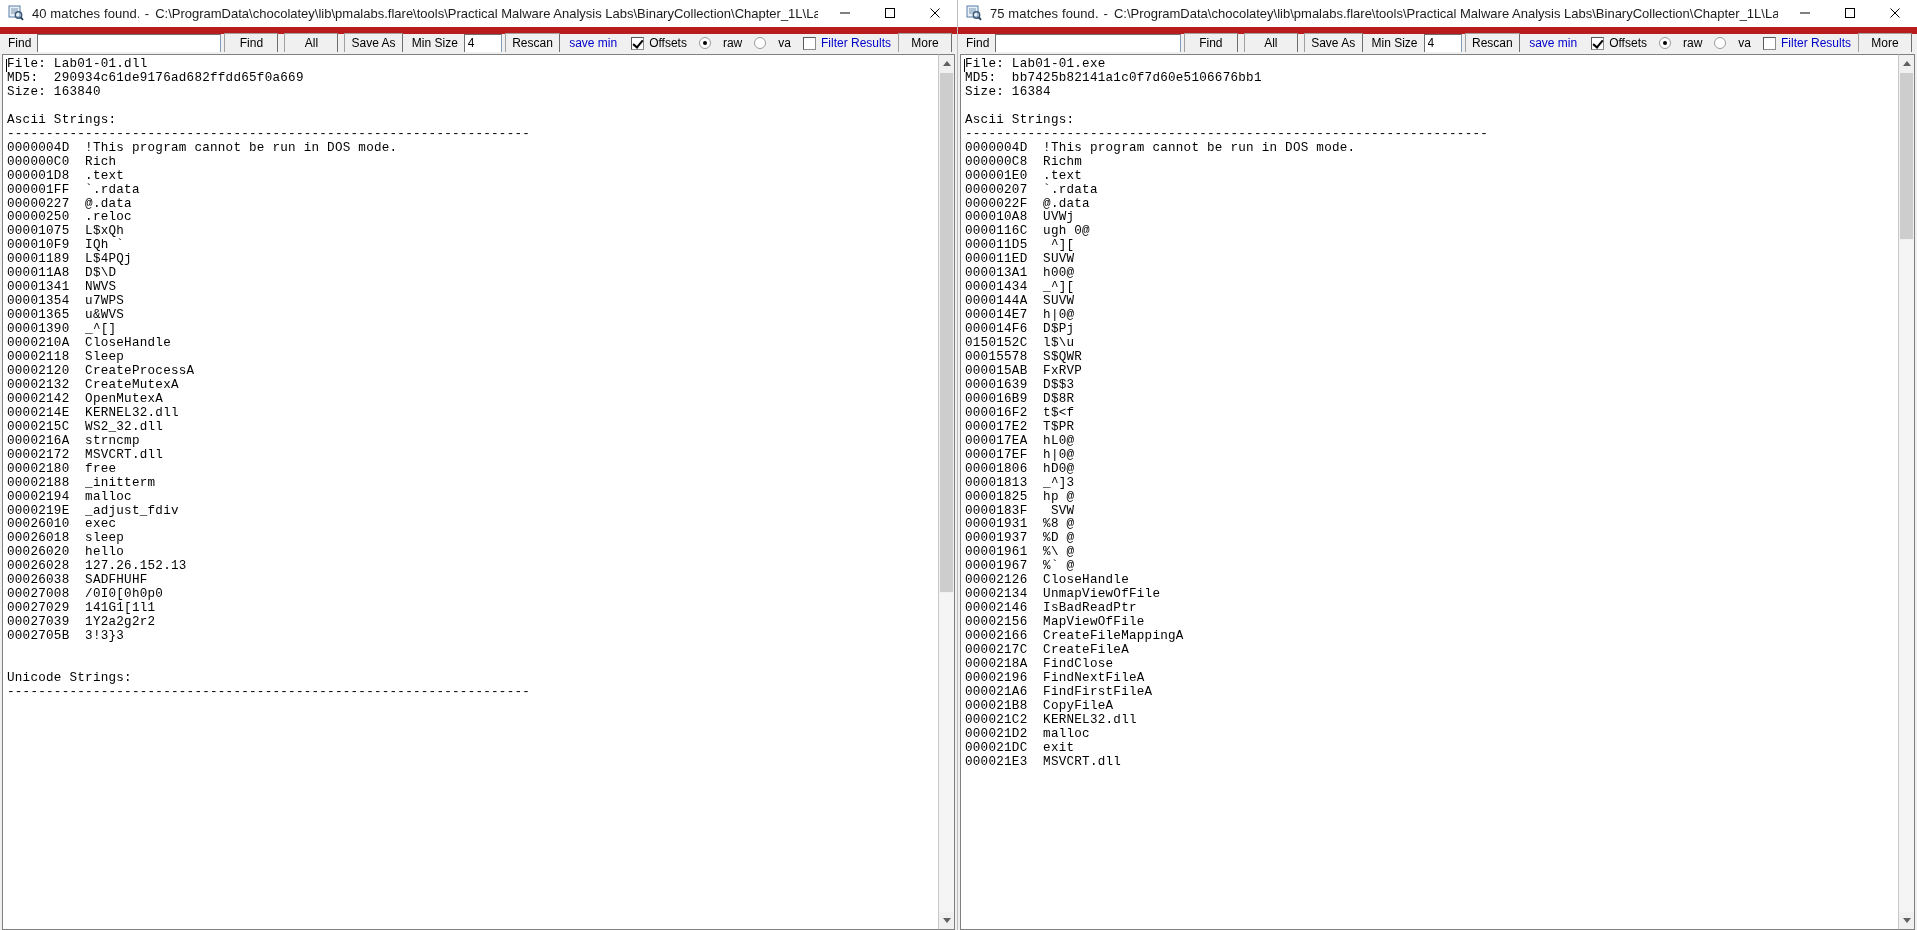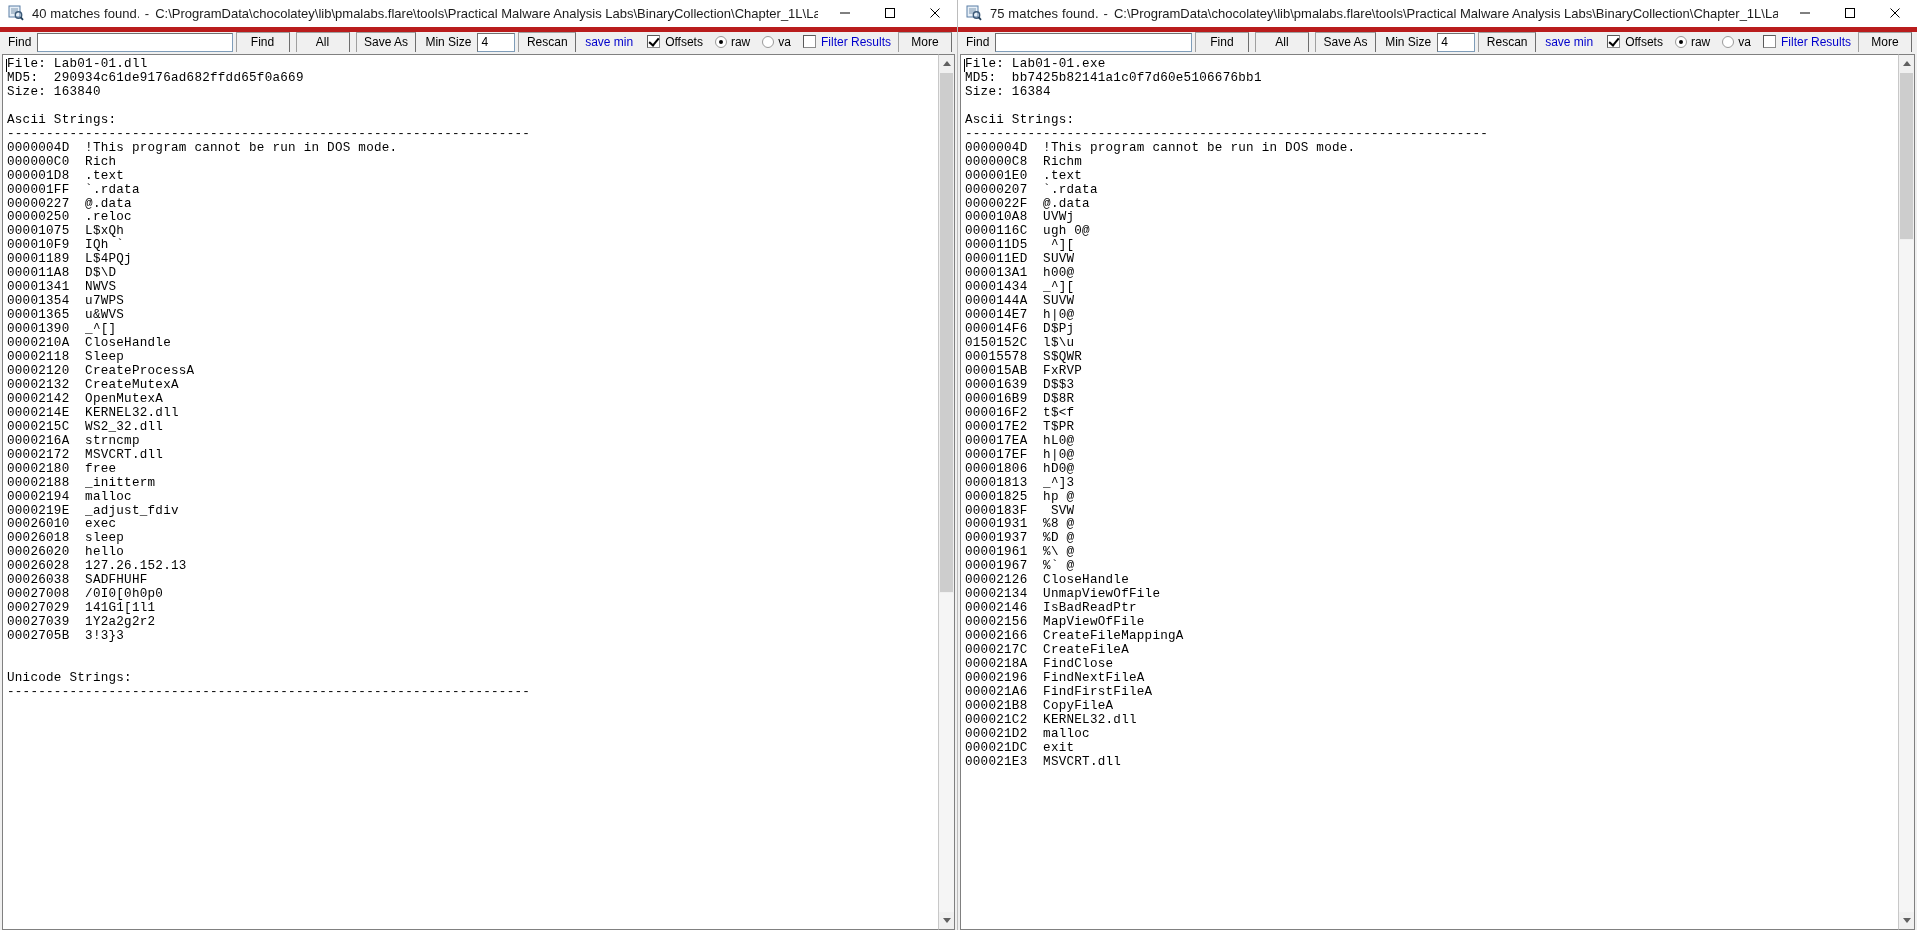--- a/index.html
+++ b/index.html
@@ -90,21 +90,21 @@
   .toolbar {
     height: 25px;
     flex: 0 0 25px;
     background: #f0f0f0;
     display: flex;
     align-items: center;
     padding: 0 2px;
     font-size: 12px;
     color: #000;
     white-space: nowrap;
-    border-top: 5px solid #b91c1c;
+    border-top: 7px solid #b91c1c;
   }
   .tb-label {
     font-size: 12px;
     color: #000;
     padding: 0 6px 0 6px;
     font-family: "Liberation Sans", sans-serif;
   }
   .tb-input {
     height: 19px;
     background: #ffffff;
@@ -138,21 +138,21 @@
   }
   .tb-link {
     font-size: 12px;
     color: #0000cc;
     padding: 0 6px;
     cursor: pointer;
     font-family: "Liberation Sans", sans-serif;
   }
   .tb-check {
     display: inline-flex;
-    align-items: flex-start;
+    align-items: center;
     padding: 0 4px 0 8px;
     font-size: 12px;
   }
   .cbox {
     width: 13px; height: 13px;
     background: #ffffff;
     border: 1px solid #8c8c8c;
     border-top-color:#5a5a5a; border-left-color:#5a5a5a;
     margin-right: 5px;
     position: relative;
@@ -165,20 +165,21 @@
     width: 4px; height: 8px;
     border: solid #000;
     border-width: 0 2px 2px 0;
     transform: rotate(40deg);
   }
   .tb-radio {
     display: inline-flex;
     align-items: center;
     padding: 0 4px 0 8px;
     font-size: 12px;
+    gap: 8px;
   }
   .rdot {
     width: 12px; height: 12px;
     border-radius: 50%;
     background: #ffffff;
     border: 1px solid #9a9a9a;
     margin-right: 4px;
     position: relative;
     flex: 0 0 12px;
   }

